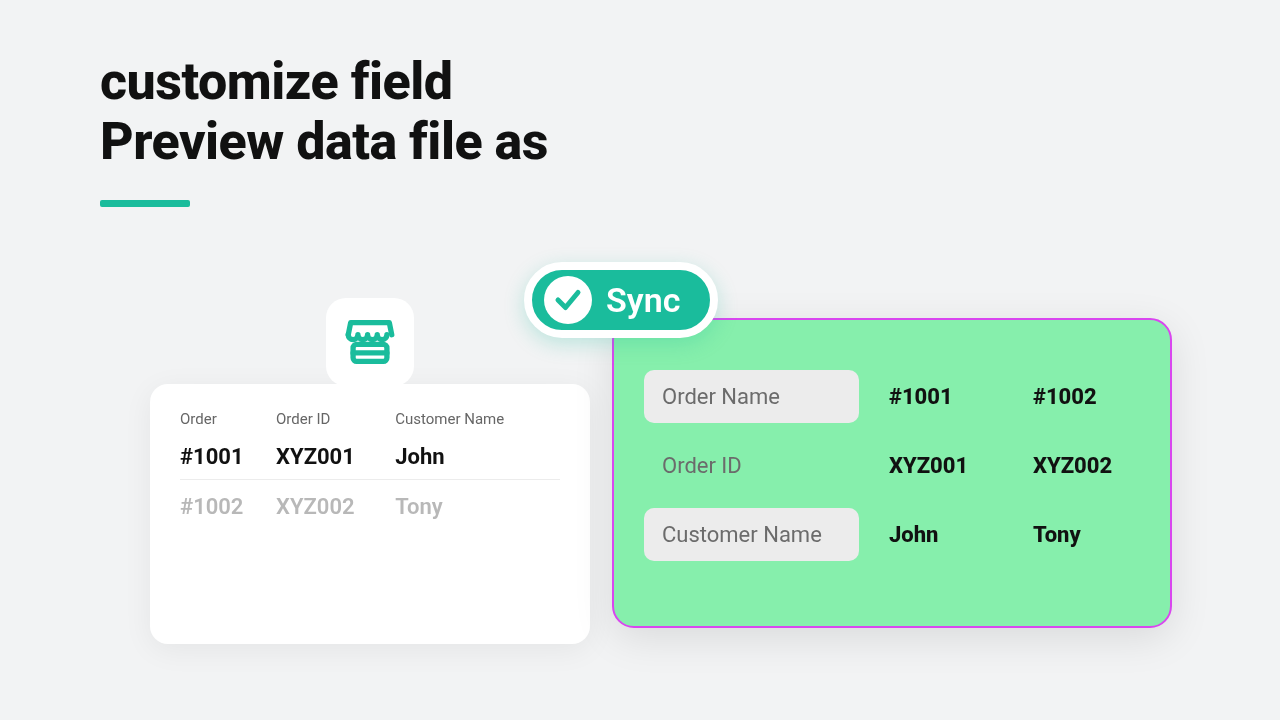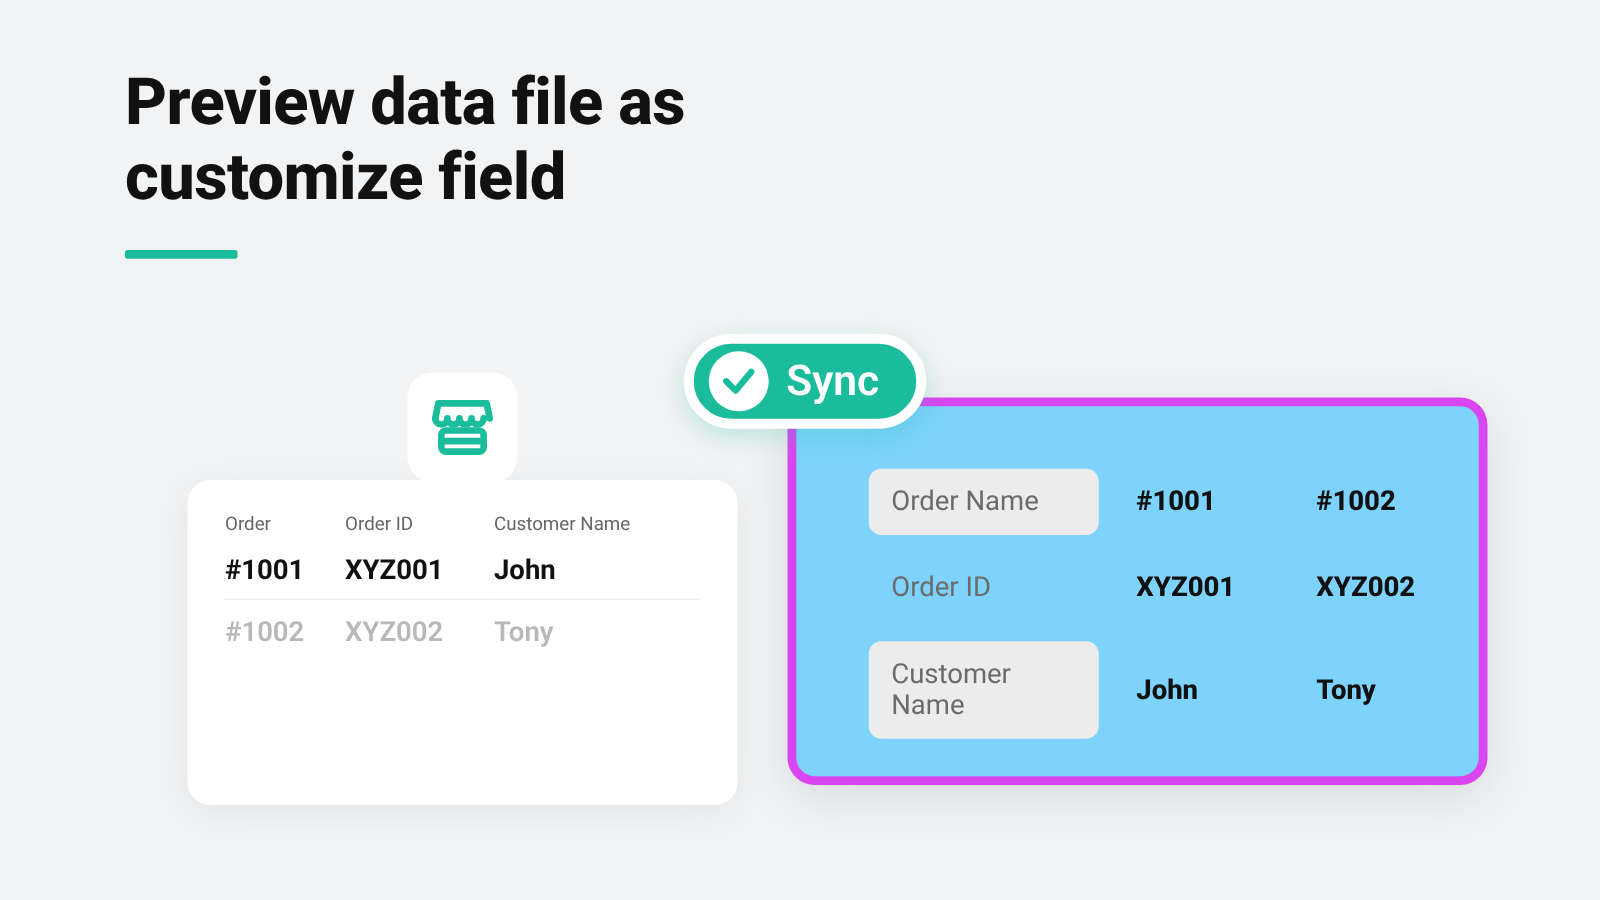--- a/index.html
+++ b/index.html
@@ -71,26 +71,26 @@
     .tbl tr.faded td {
       color: #b8b8b8;
       font-weight: 600;
       border-top: 1px solid #ececec;
       padding: 14px 0;
     }
     .tbl tr.faded:last-child td { padding-bottom: 0; }
     .right-card {
       position: absolute;
       top: 318px;
-      left: 630px;
+      left: 612px;
       width: 560px;
       height: 310px;
-      background: #7dd3fc;
+      background: #86efac;
       border-radius: 22px;
-      border: 7px solid #d946ef;
+      border: 2px solid #d946ef;
       box-shadow: 0 10px 40px rgba(0,0,0,0.1);
       padding: 50px 30px 0 30px;
     }
     .sync-pill {
       position: absolute;
       top: -58px;
       left: -90px;
       height: 76px;
       padding: 0 30px 0 12px;
       background: #1abc9c;
@@ -113,21 +113,20 @@
     .sync-check svg { width: 30px; height: 30px; }
     .sync-label {
       color: #fff;
       font-size: 34px;
       font-weight: 600;
     }
     .right-row {
       display: flex;
       align-items: center;
       margin-bottom: 16px;
-      margin-left: 28px;
     }
     .right-label {
       width: 215px;
       font-size: 22px;
       color: #6b6b6b;
       padding: 14px 18px;
       border-radius: 10px;
     }
     .right-label.pill { background: #ececec; }
     .right-vals {
@@ -140,22 +139,22 @@
       font-size: 22px;
       font-weight: 800;
       color: #111;
       min-width: 100px;
     }
   </style>
 </head>
 <body>
 
 <div class="heading">
+  <div>customize field</div>
   <div>Preview data file as</div>
-  <div>customize field</div>
 </div>
 <div class="underline"></div>
 
 <div class="left-card">
   <div class="store-badge">
     <svg width="58" height="58" viewBox="0 0 24 24" fill="none" stroke="#1abc9c" stroke-width="2.2" stroke-linecap="round" stroke-linejoin="round">
       <path d="M3 9 L4 4 H20 L21 9"></path>
       <path d="M3 9 a2 2 0 0 0 4 0 a2 2 0 0 0 4 0 a2 2 0 0 0 4 0 a2 2 0 0 0 4 0"></path>
       <rect x="5" y="13" width="14" height="7" rx="1.5"></rect>
       <line x1="5" y1="16.5" x2="19" y2="16.5"></line>

